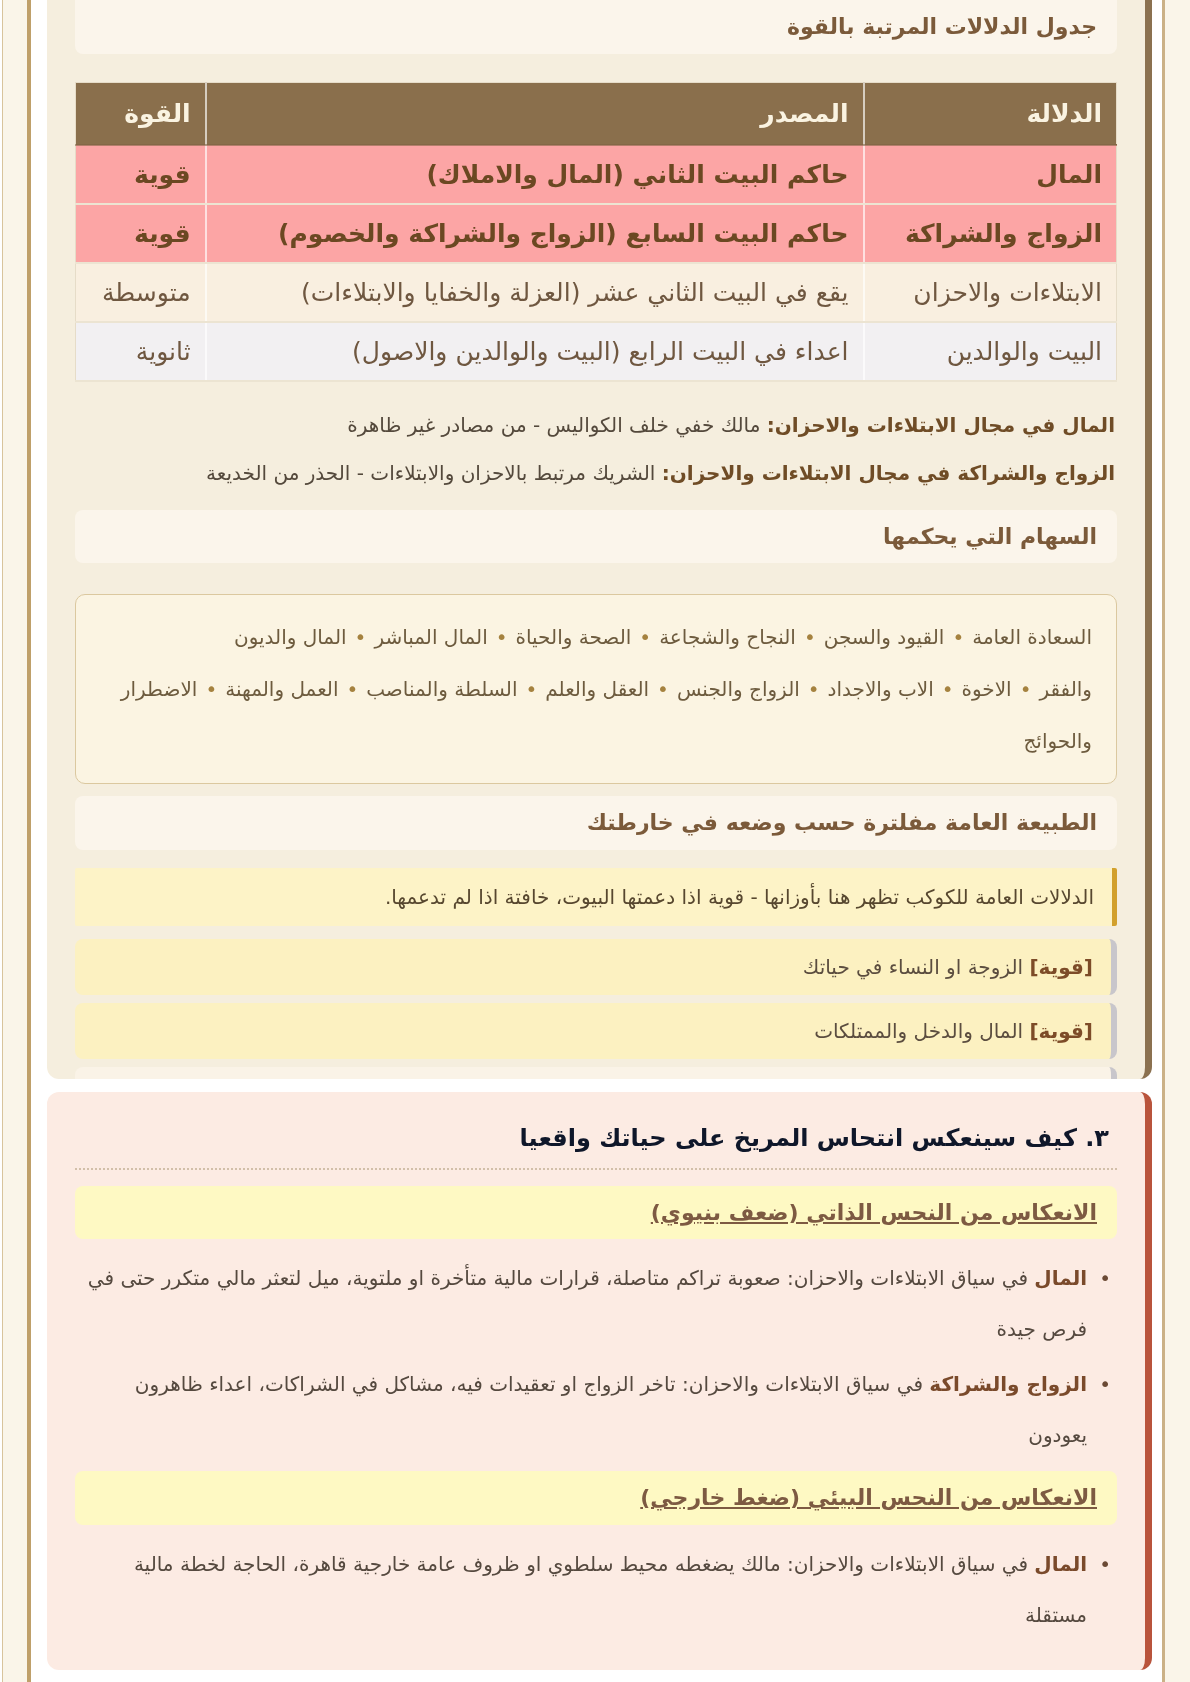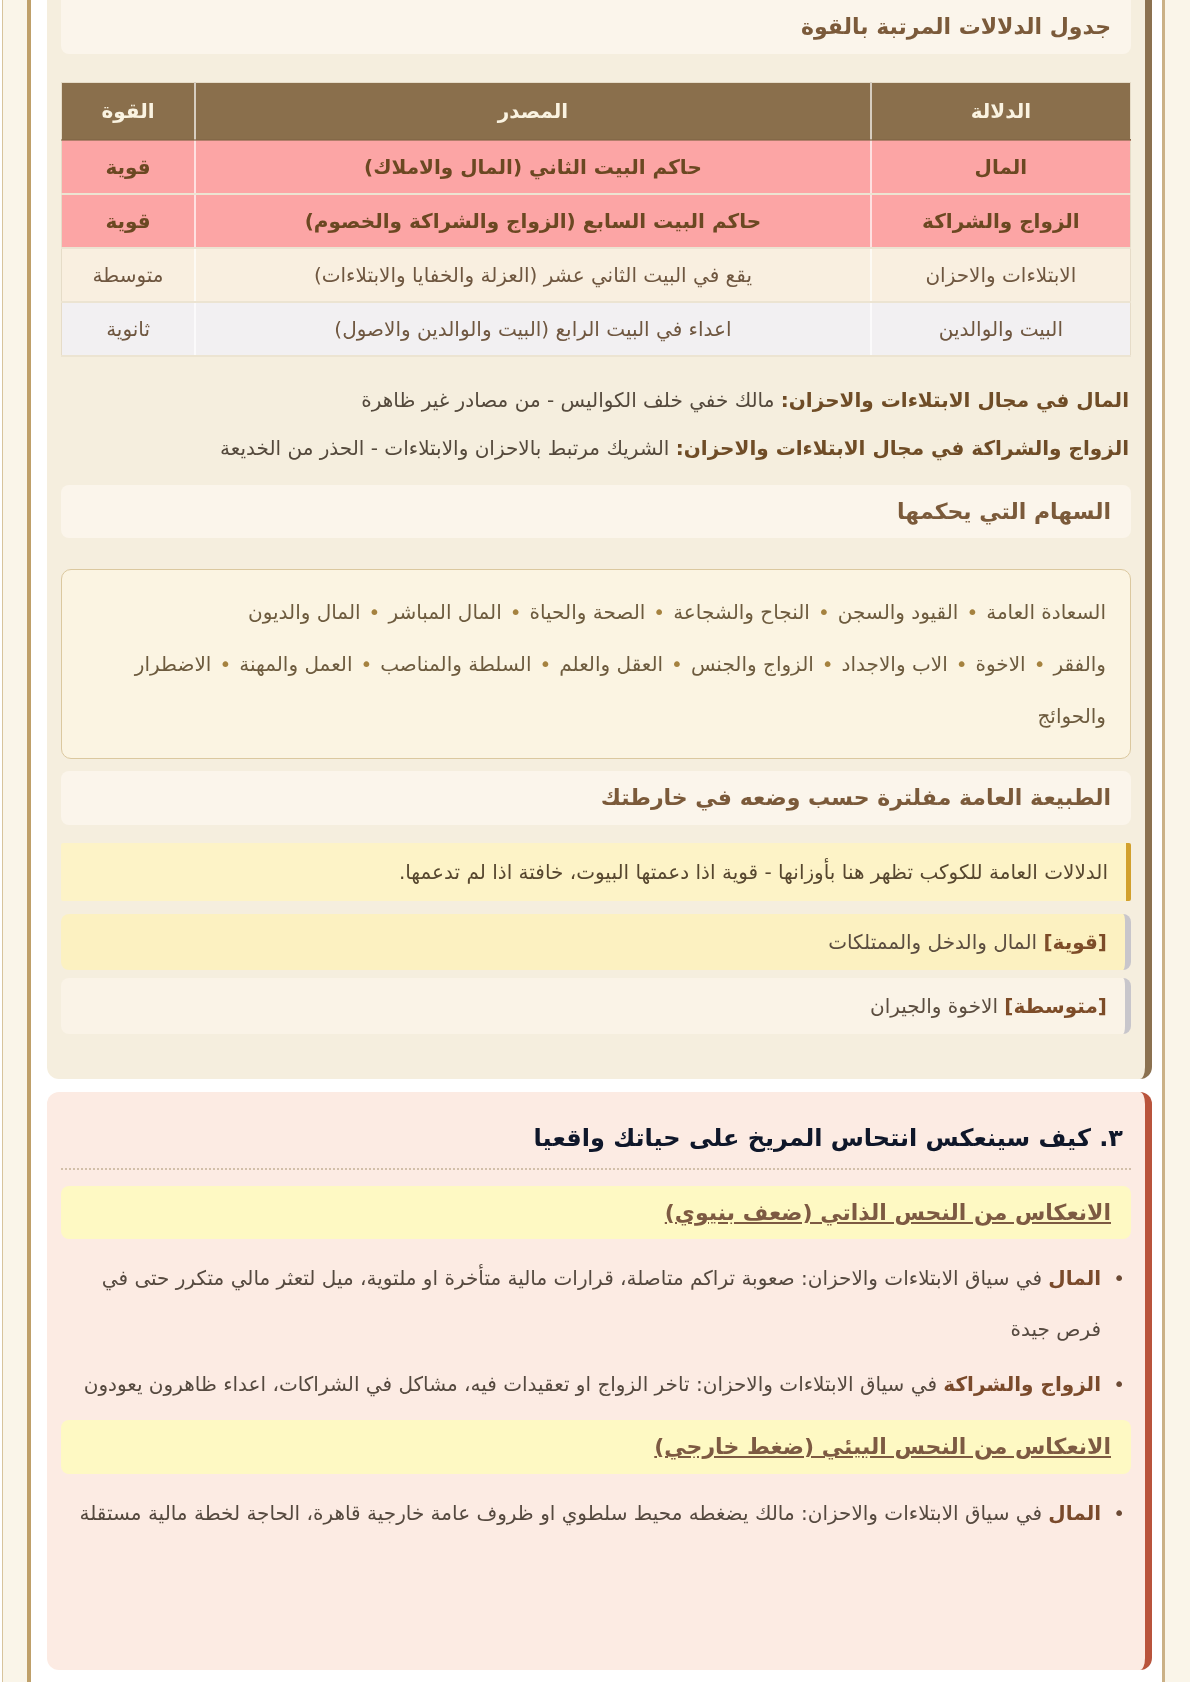--- a/index.html
+++ b/index.html
@@ -7,35 +7,35 @@
   .page{position:relative;width:1190px;height:1682px;background:#ffffff;overflow:hidden;}
 
   
   .frame-left{position:absolute;left:0;top:0;bottom:0;width:27px;background:#faf5e9;
     border-right:4px solid #bfa06a; box-shadow: inset 2px 0 0 #ffffff, inset 3px 0 0 #d8c49c;}
   .frame-right{position:absolute;right:0;top:0;bottom:0;width:25px;background:#faf5e9;
     border-left:3px solid #cbb186;}
 
   .content{position:absolute;left:47px;top:0;width:1105px;}
 
-  .panel{box-sizing:border-box;width:1105px;padding:0 14px;}
+  .panel{box-sizing:border-box;width:1105px;padding:0 28px;}
   .panel1{background:#f5eede;border-left:0;border-right:7px solid #8b7150;
     border-radius:0 0 12px 12px;height:1079px;overflow:hidden;}
   .panel2{background:#fcebe3;border-right:7px solid #b9543c;border-radius:12px;
     margin-top:13px;height:578px;overflow:hidden;}
 
   .strip{box-sizing:border-box;border-radius:8px;font-weight:bold;font-size:22px;
     padding:12px 20px;line-height:1.35;}
   .strip.cream{background:#fbf5eb;color:#7b5a3a;}
   .strip.pink{background:#fef9c3;color:#7d5a42;text-decoration:underline;}
   .title-strip{border-radius:0 0 8px 8px;margin-bottom:28px;}
 
   
   .sig-table{width:100%;border-collapse:collapse;border:1px solid #e6dcc8;}
-  .sig-table th,.sig-table td{text-align:center;padding:14px 14px;font-size:20px;
+  .sig-table th,.sig-table td{text-align:right;padding:14px 14px;font-size:25px;
     border-bottom:2px solid #ece4d2;border-left:2px solid rgba(255,255,255,0.65);}
   .sig-table th{background:#8a6f4c;color:#faf3e1;font-weight:bold;padding:16px 14px;
     border-bottom:2px solid #7d644394;}
   .sig-table th:last-child,.sig-table td:last-child{border-left:none;}
   .col-sig{width:24.3%;} .col-src{width:63.2%;} .col-str{width:12.5%;}
   tr.row-strong td{background:#fca5a5;color:#6b4822;font-weight:bold;}
   tr.row-medium td{background:#f9efe0;color:#6f5740;}
   tr.row-secondary td{background:#f2f0f2;color:#6f5740;}
 
   .notes{margin:22px 2px 0;}
@@ -124,20 +124,22 @@
 
       <div class="strip cream arrows-strip">السهام التي يحكمها</div>
 
       <div class="arrows-box"><span>السعادة العامة</span><span class="dot">•</span><span>القيود والسجن</span><span class="dot">•</span><span>النجاح والشجاعة</span><span class="dot">•</span><span>الصحة والحياة</span><span class="dot">•</span><span>المال المباشر</span><span class="dot">•</span><span>المال والديون والفقر</span><span class="dot">•</span><span>الاخوة</span><span class="dot">•</span><span>الاب والاجداد</span><span class="dot">•</span><span>الزواج والجنس</span><span class="dot">•</span><span>العقل والعلم</span><span class="dot">•</span><span>السلطة والمناصب</span><span class="dot">•</span><span>العمل والمهنة</span><span class="dot">•</span><span>الاضطرار والحوائج</span></div>
 
       <div class="strip cream nature-strip">الطبيعة العامة مفلترة حسب وضعه في خارطتك</div>
 
       <div class="info-note">الدلالات العامة للكوكب تظهر هنا بأوزانها - قوية اذا دعمتها البيوت، خافتة اذا لم تدعمها.</div>
 
       <div class="wcard tone-strong"><b class="wlabel">[قوية]</b>
+        <span>الزوجة او النساء في حياتك</span></div>
+      <div class="wcard tone-strong"><b class="wlabel">[قوية]</b>
         <span>المال والدخل والممتلكات</span></div>
       <div class="wcard tone-medium"><b class="wlabel">[متوسطة]</b>
         <span>الاخوة والجيران</span></div>
 
     </section>
 
     <section class="panel panel2">
 
       <h2 class="p2-title">٣. كيف سينعكس انتحاس المريخ على حياتك واقعيا</h2>
       <div class="dotted"></div>

